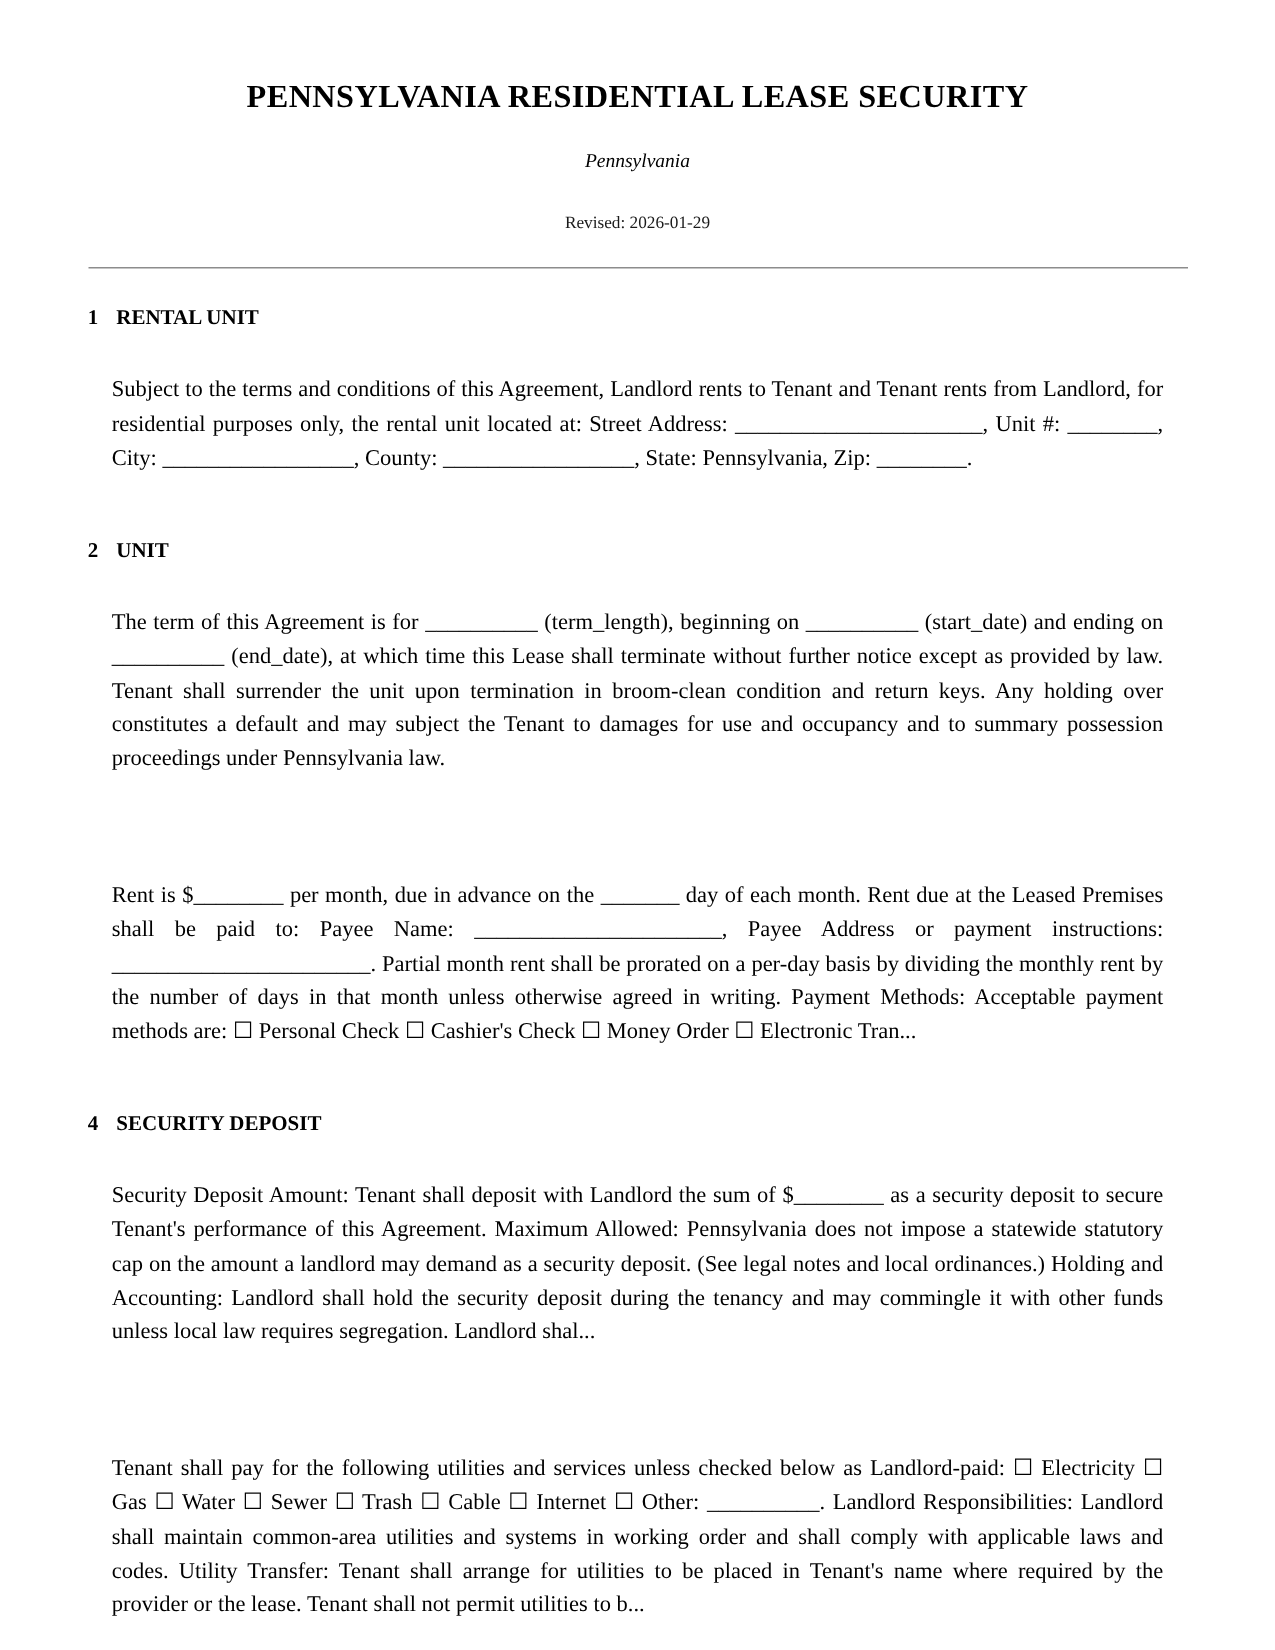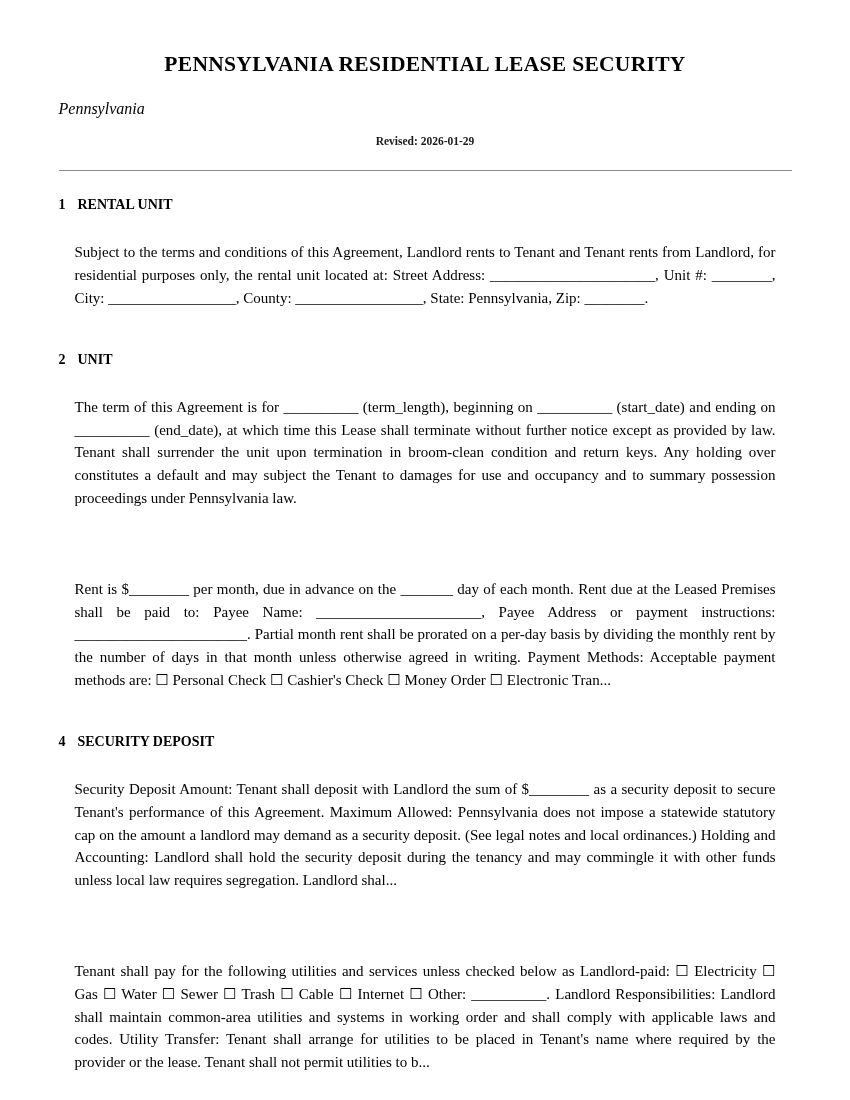--- a/index.html
+++ b/index.html
@@ -32,34 +32,34 @@
   .doc-title {
     font-size: 21.5px;
     font-weight: bold;
     text-align: center;
     letter-spacing: 0.3px;
     margin: 0;
     padding: 0 0 2px 0;
     line-height: 1.32;
   }
   .doc-subtitle {
-    font-size: 16px;
+    font-size: 13px;
     font-style: italic;
+    text-align: center;
     margin: 0;
     padding-top: 19px;
     line-height: 1.3;
   }
   .doc-revised {
     font-size: 11.5px;
     text-align: center;
-    margin: 0;
+    margin: 12px;
     padding-top: 14px;
     line-height: 1.3;
     color: #1a1a1a;
-    font-weight: bold;
   }
   .header-rule {
     border: 0;
     border-top: 1px solid #8c8c8c;
     margin: 0;
     padding: 0;
     width: 100%;
     margin-top: 21px;
   }
 

